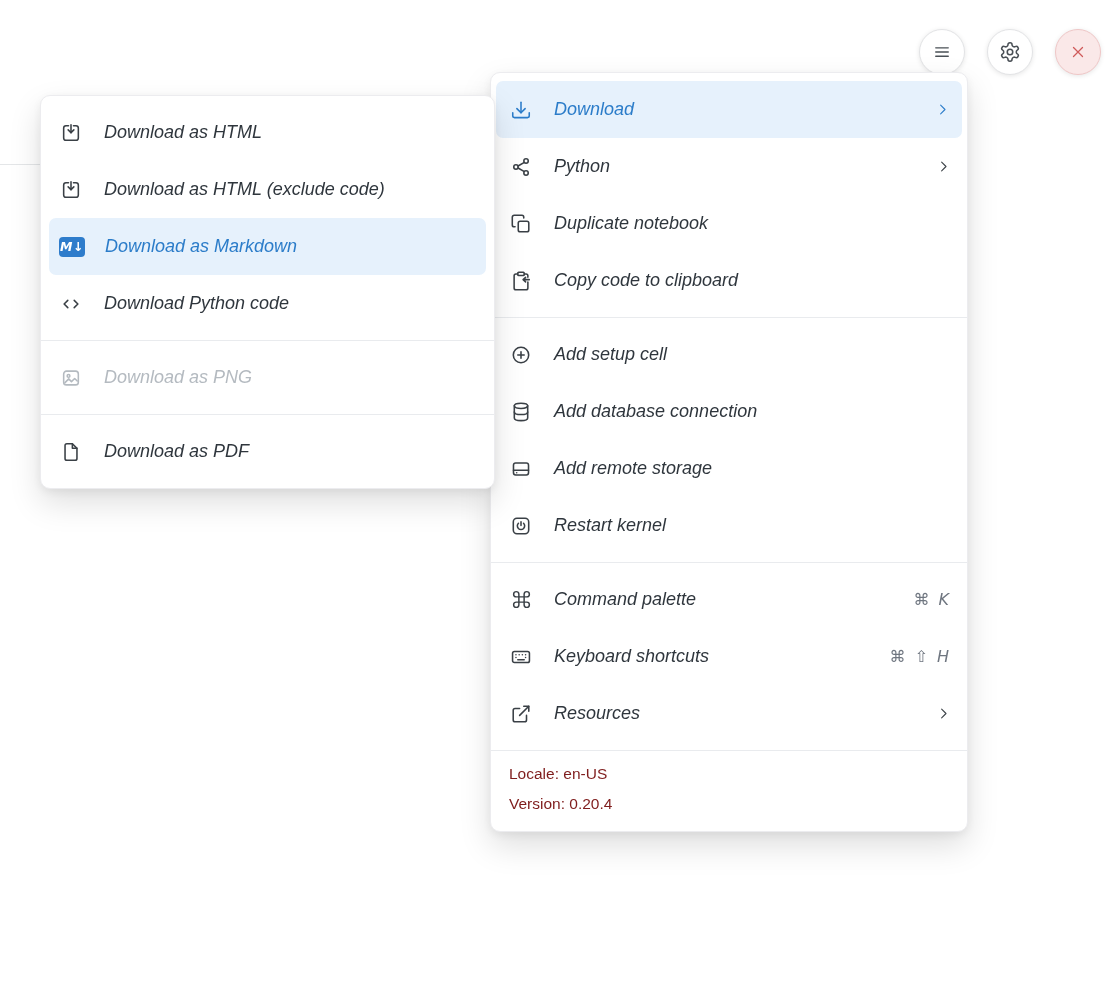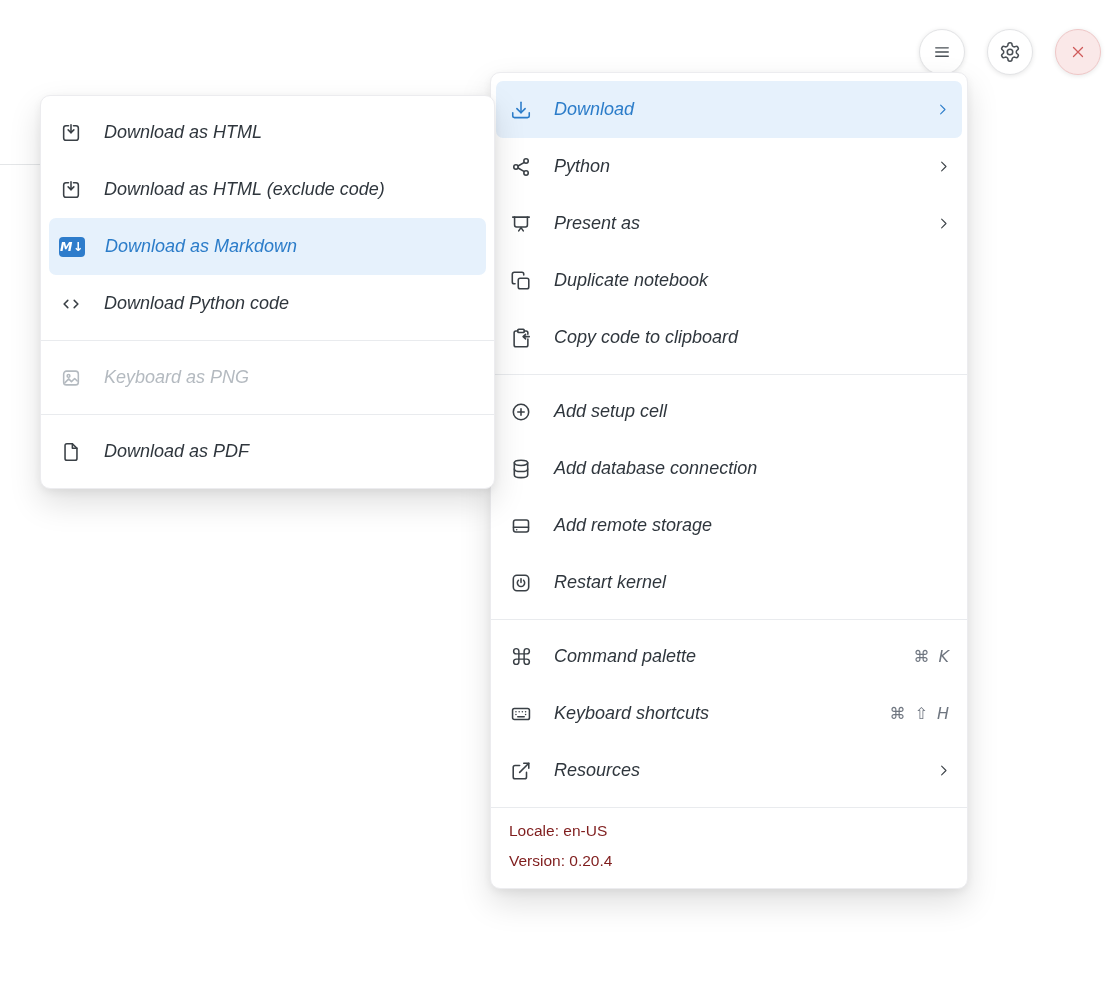--- a/index.html
+++ b/index.html
@@ -116,35 +116,20 @@
         </svg>
     </span>
     <span class="label">Python</span>
     <span class="chev">
       <svg class="stroke" width="15" height="15" viewBox="0 0 24 24" stroke-width="2.2">
           <path d="m9 5 7 7-7 7"></path>
         </svg>
     </span>
   </div>
 
-  <div class="row">
-    <span class="ic">
-      <svg class="stroke" width="22" height="22" viewBox="0 0 24 24">
-          <path d="M3 4.5h18"></path>
-          <path d="M5 4.5v8.7a2 2 0 0 0 2 2h10a2 2 0 0 0 2-2V4.5"></path>
-          <path d="M9.5 19.5 12 16l2.5 3.5"></path>
-        </svg>
-    </span>
-    <span class="label">Present as</span>
-    <span class="chev">
-      <svg class="stroke" width="15" height="15" viewBox="0 0 24 24" stroke-width="2.2">
-          <path d="m9 5 7 7-7 7"></path>
-        </svg>
-    </span>
-  </div>
 
   <div class="row">
     <span class="ic">
       <svg class="stroke" width="22" height="22" viewBox="0 0 24 24">
           <rect x="9" y="9" width="11.5" height="11.5" rx="2"></rect>
           <path d="M5.5 15H4.5a2 2 0 0 1-2-2V4.5a2 2 0 0 1 2-2H13a2 2 0 0 1 2 2v1"></path>
         </svg>
     </span>
     <span class="label">Duplicate notebook</span>
   </div>
@@ -297,21 +282,21 @@
   <div class="sep"></div>
 
   <div class="row disabled">
     <span class="ic">
       <svg class="stroke" width="22" height="22" viewBox="0 0 24 24">
           <rect x="4" y="4.5" width="16" height="15" rx="3"></rect>
           <circle cx="9.3" cy="9.7" r="1.5"></circle>
           <path d="M5.5 17l4-4 3 3 3.5-3.5 2.8 2.8"></path>
         </svg>
     </span>
-    <span class="label">Keyboard as PNG</span>
+    <span class="label">Download as PNG</span>
   </div>
 
   <div class="sep"></div>
 
   <div class="row">
     <span class="ic">
       <svg class="stroke" width="22" height="22" viewBox="0 0 24 24">
           <path d="M13.5 3H7.5a2 2 0 0 0-2 2v14a2 2 0 0 0 2 2h9a2 2 0 0 0 2-2V8z"></path>
           <path d="M13.5 3v5h5"></path>
         </svg>

